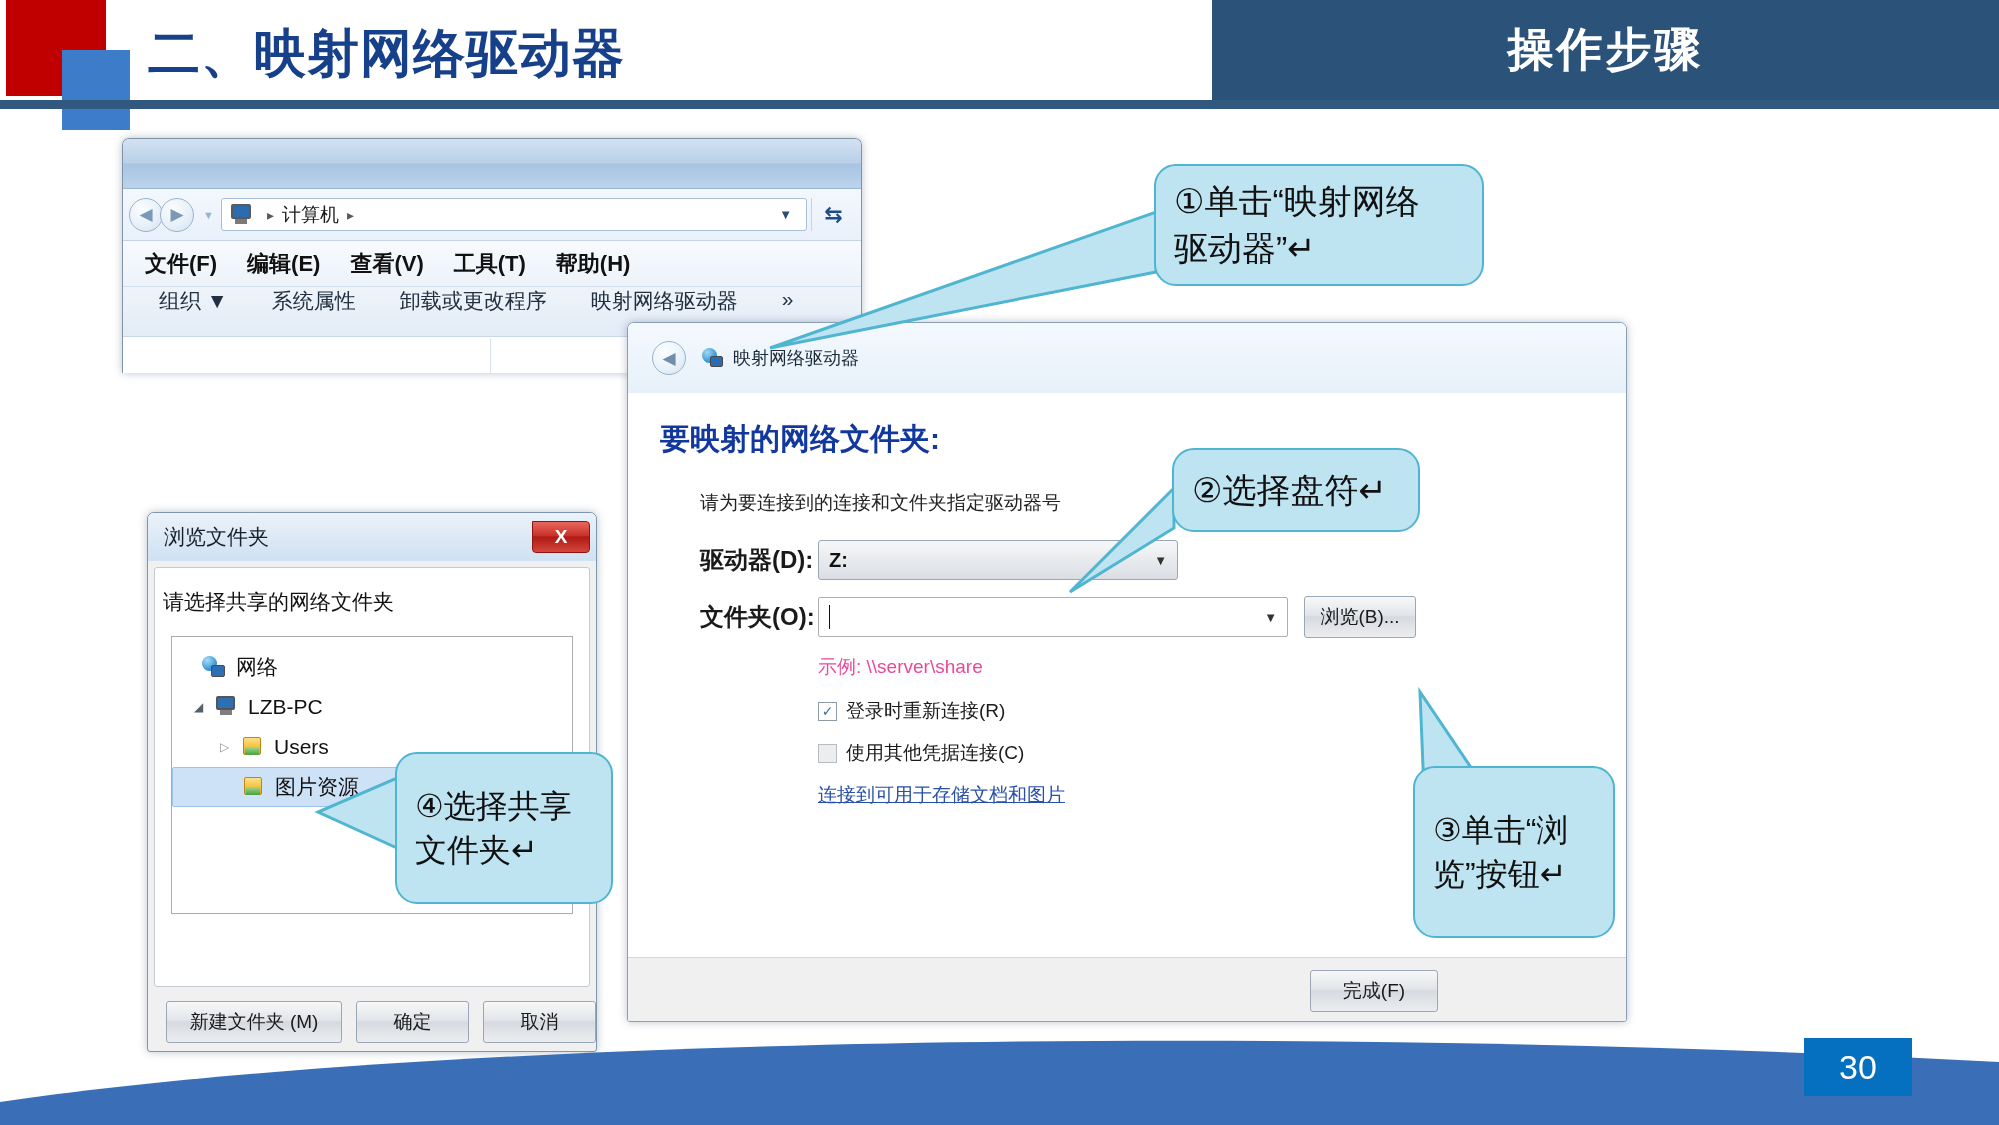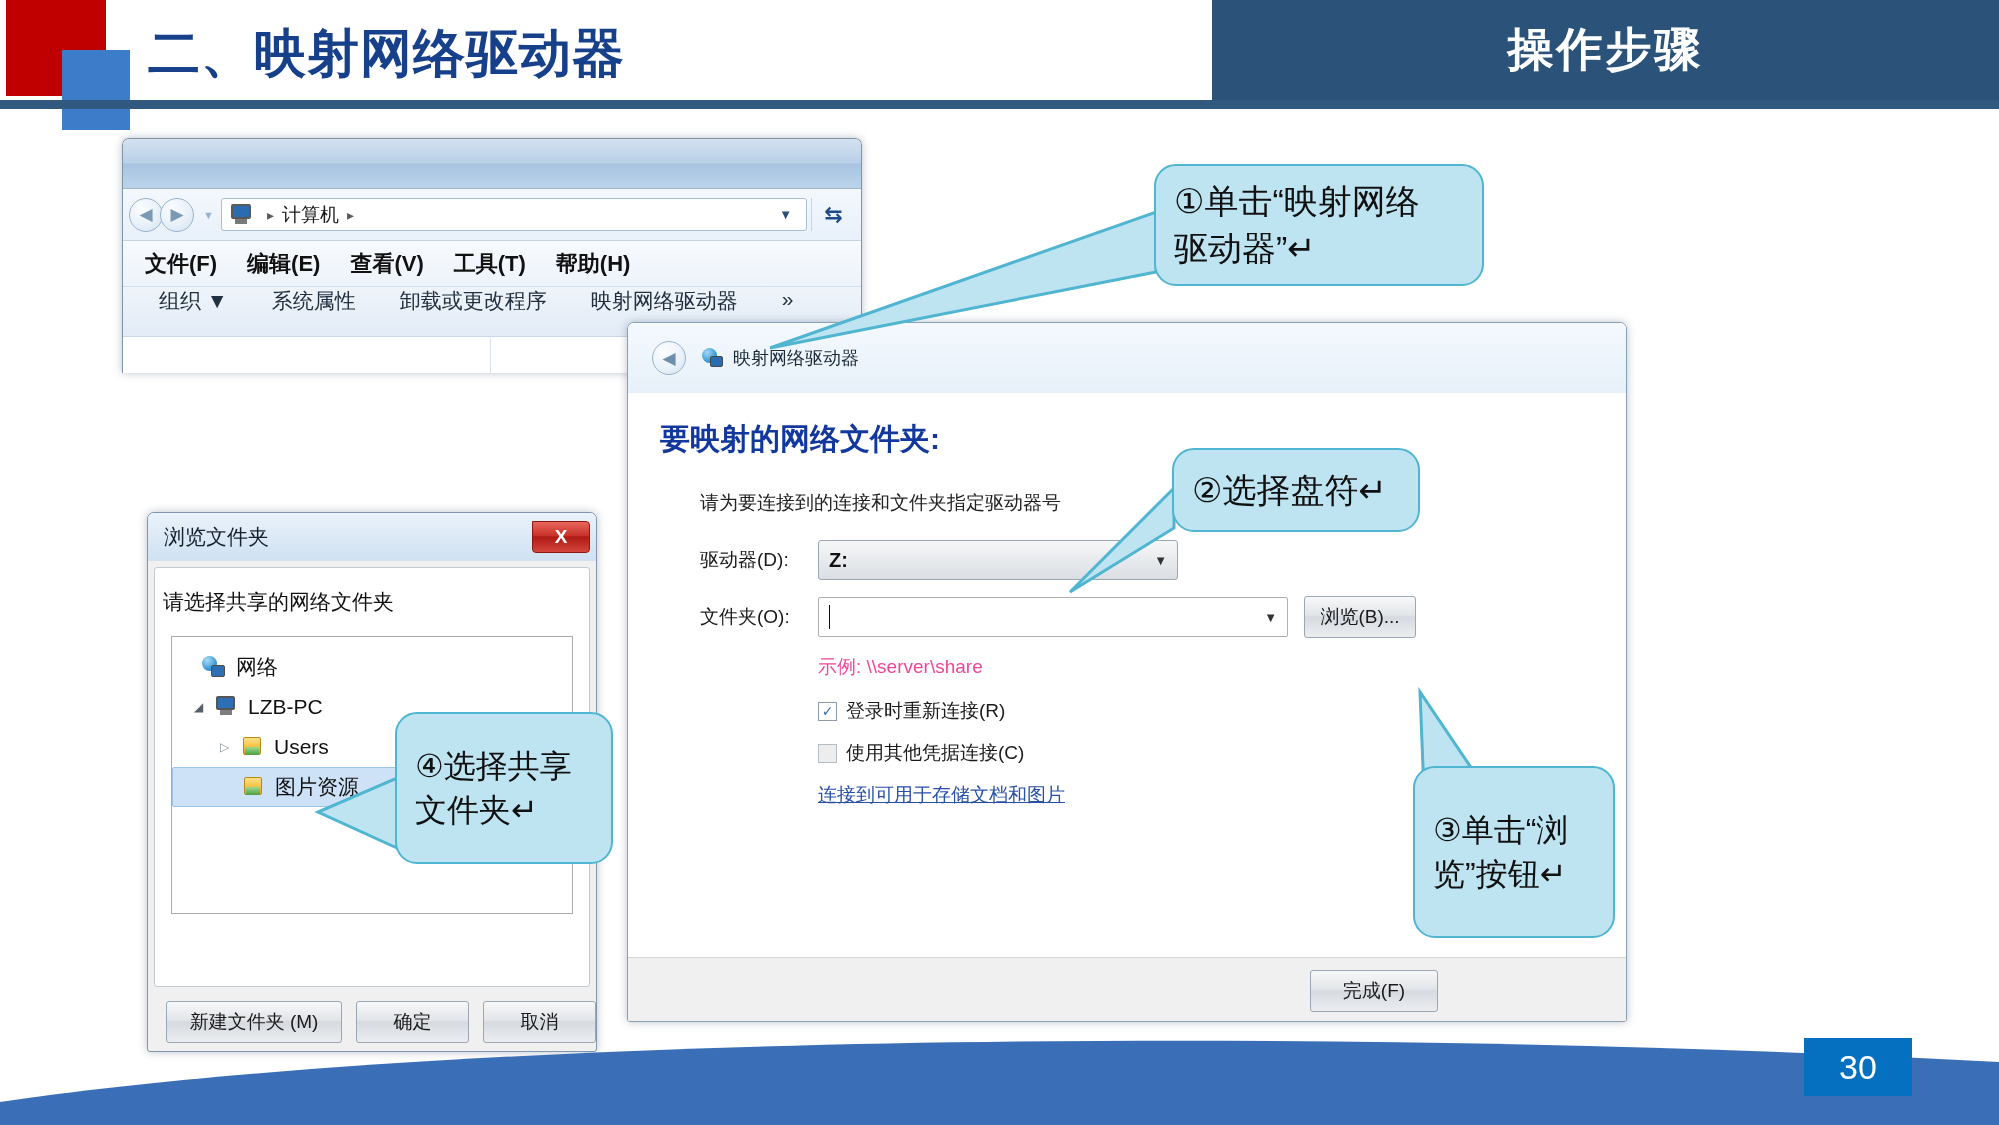--- a/index.html
+++ b/index.html
@@ -97,21 +97,21 @@
   .dt-ico { width:22px; height:22px; margin-right:9px; position:relative; flex:none;}
   .dt-ico i.globe { position:absolute; left:0; top:1px; width:15px; height:15px; border-radius:50%;
      background: radial-gradient(circle at 35% 30%, #9FD8F5 0%, #3E9BD6 60%, #1D6FA8 100%); display:block;}
   .dt-ico i.plug { position:absolute; left:8px; top:9px; width:13px; height:11px; background:#2B6BB0;
      border:1px solid #4A4A4A; border-radius:2px; display:block;}
   .dt-label { font-size:18px; color:#1C2B3A; }
   #mapdlg .dbody { background:#fff; padding:26px 0 0 0; height:564px; position:relative; }
   .d-h1 { font-size:30px; color:#12389E; padding-left:32px; margin-bottom:30px; font-weight:bold;}
   .d-p  { font-size:19px; color:#222; padding-left:72px; margin-bottom:24px; }
   .frow { display:flex; align-items:center; padding-left:72px; margin-bottom:16px; }
-  .flab { width:118px; font-size:19px; color:#1A1A1A; }
+  .flab { width:118px; font-size:24px; color:#1A1A1A;font-weight:bold; }
   .fcombo { width:360px; height:40px; border:1px solid #9AA7B4; border-radius:3px;
     background: linear-gradient(to bottom,#F6F7F8 0%, #DADEE3 100%);
     display:flex; align-items:center; padding:0 10px; font-size:20px; color:#111; font-weight:bold;}
   .fcombo .cv { flex:1; }
   .fcombo .cc { color:#333; font-size:13px; }
   .ftext { width:470px; height:40px; border:1px solid #AFAFAF; background:#fff; border-radius:2px;
     display:flex; align-items:center; padding:0 10px; font-size:19px; color:#111;}
   .ftext .caret { width:1px; height:24px; background:#111; }
   .ftext .cc { margin-left:auto; color:#333; font-size:13px; }
   .btn {
@@ -177,21 +177,21 @@
     border-radius:22px;
     display:flex; flex-direction:column; justify-content:center;
     font-size:34px; color:#111; line-height:1.38;
     padding:10px 18px;
   }
   .callout.small { font-size:32px; }
   .co-svg { position:absolute; left:0; top:0; overflow:visible; pointer-events:none; }
   #co1 { left:1154px; top:164px; width:330px; height:122px; }
   #co2 { left:1172px; top:448px; width:248px; height:84px;  }
   #co3 { left:1413px; top:766px; width:202px; height:172px; }
-  #co4 { left:395px;  top:712px; width:218px; height:152px;justify-content:center; }
+  #co4 { left:395px;  top:752px; width:218px; height:152px;justify-content:center; }
 </style>
 </head>
 <body>
 
 <div id="slide">
 
   <div class="hdr-red"></div>
   <div class="hdr-blue"></div>
   <div class="hdr-right"></div>
   <div class="hdr-rule"></div>

